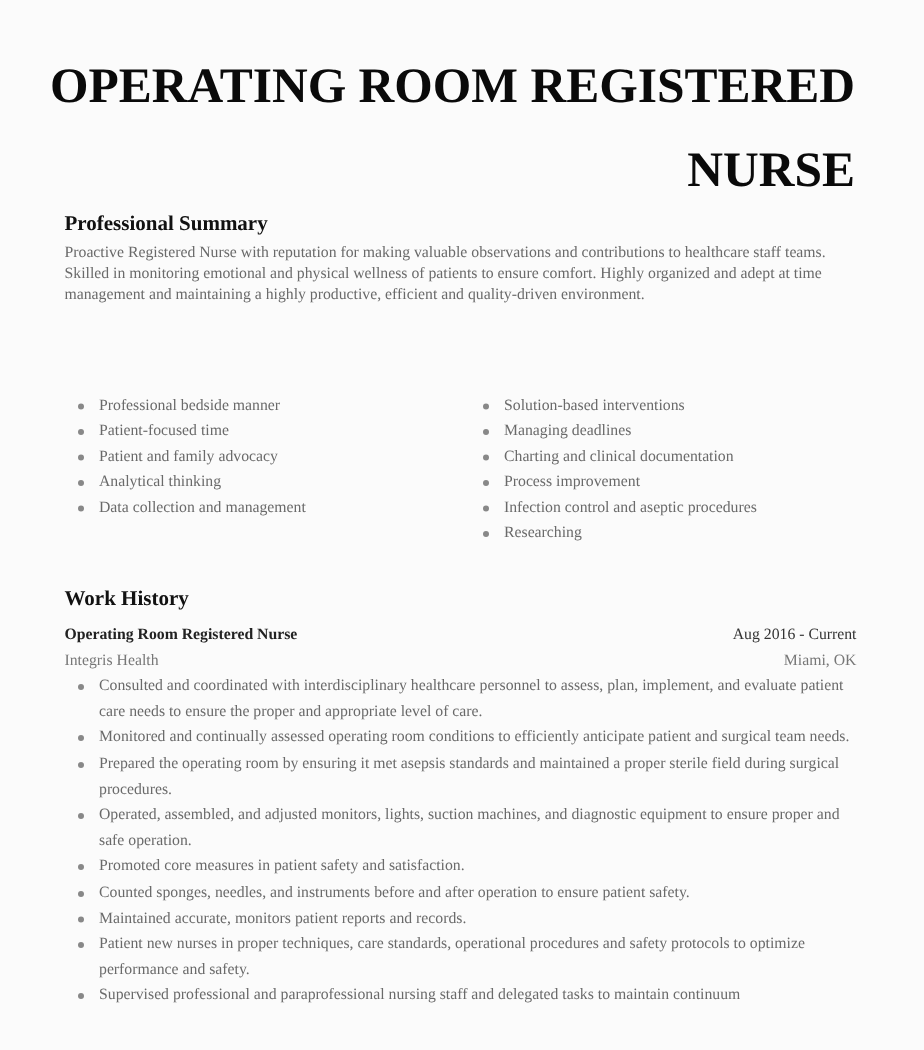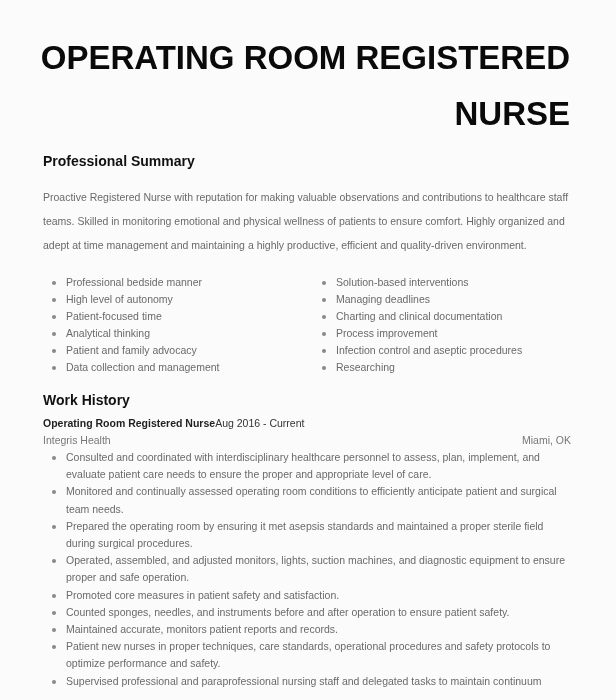--- a/index.html
+++ b/index.html
@@ -13,20 +13,21 @@
       overflow: hidden;
       position: relative;
       font-family: "Liberation Sans", sans-serif;
       color: #666;
     }
     .page {
       position: absolute;
       left: 0; top: 0;
       width: 616px;
       height: 700px;
+      font-family: Liberation Serif, serif;
     }
     .name-block {
       position: absolute;
       right: 46px;
       top: 30px;
       text-align: right;
       color: #0a0a0a;
       font-weight: bold;
       font-size: 33px;
       line-height: 56px;
@@ -39,34 +40,34 @@
       width: 528px;
     }
     .section-title {
       font-size: 14px;
       font-weight: bold;
       color: #111;
       margin: 0;
       line-height: 18px;
     }
     .summary {
-      top: 152px;
+      top: 141px;
     }
     .summary-text {
       font-size: 10.5px;
-      line-height: 24px;
-      margin-top: 15px;
+      line-height: 14px;
+      margin-top: 3px;
       color: #6a6a6a;
     }
     .skills {
       top: 254px;
     }
     .skills-grid {
       display: flex;
-      margin-top: 20px;
+      margin-top: 8px;
     }
     .skills-col {
       list-style: none;
       margin: 0;
       padding: 0;
       width: 270px;
     }
     .skills-col.right { width: 258px; }
     .bullet-item {
       position: relative;
@@ -83,20 +84,21 @@
       width: 4px;
       height: 4px;
       border-radius: 50%;
       background: #888;
     }
     .work {
       top: 391px;
     }
     .job-head {
       display: flex;
+      justify-content: space-between;
       margin-top: 6px;
       font-size: 10.5px;
       line-height: 17px;
     }
     .job-title {
       color: #222;
       font-weight: bold;
       font-size: 10.5px;
     }
     .job-dates {
@@ -130,24 +132,23 @@
 
   <section class="section summary">
     <h2 class="section-title">Professional Summary</h2>
     <p class="summary-text" style="margin-bottom:0;">Proactive Registered Nurse with reputation for making valuable observations and contributions to healthcare staff teams. Skilled in monitoring emotional and physical wellness of patients to ensure comfort. Highly organized and adept at time management and maintaining a highly productive, efficient and quality-driven environment.</p>
   </section>
 
   <section class="section skills">
     <div class="skills-grid">
       <ul class="skills-col left">
         <li class="bullet-item">Professional bedside manner</li>
-        <li class="bullet-item">High level of autonomy</li>
         <li class="bullet-item">Patient-focused time</li>
+        <li class="bullet-item">Patient and family advocacy</li>
         <li class="bullet-item">Analytical thinking</li>
-        <li class="bullet-item">Patient and family advocacy</li>
         <li class="bullet-item">Data collection and management</li>
       </ul>
       <ul class="skills-col right">
         <li class="bullet-item">Solution-based interventions</li>
         <li class="bullet-item">Managing deadlines</li>
         <li class="bullet-item">Charting and clinical documentation</li>
         <li class="bullet-item">Process improvement</li>
         <li class="bullet-item">Infection control and aseptic procedures</li>
         <li class="bullet-item">Researching</li>
       </ul>

